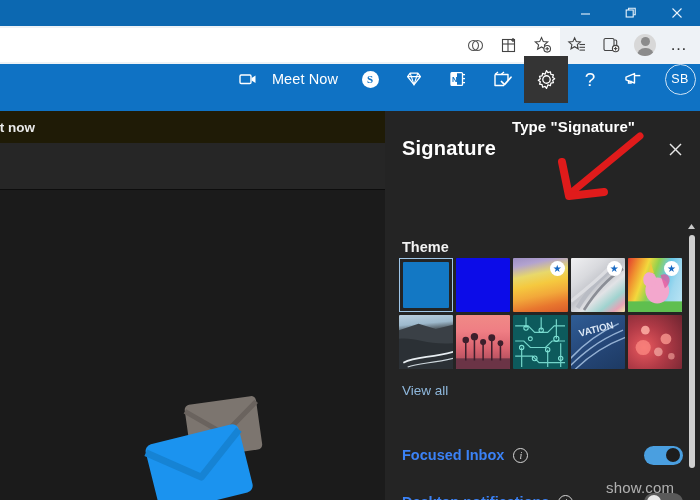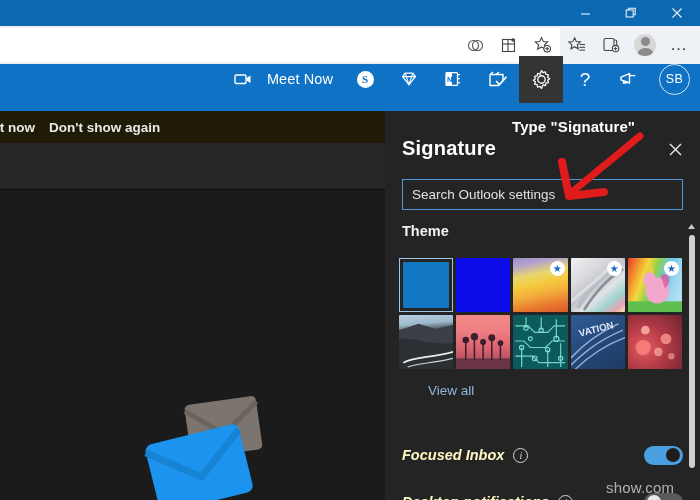--- a/index.html
+++ b/index.html
@@ -138,21 +138,21 @@
     color: #e1e1e1; font-size: 13.5px;
     padding: 0 9px; outline: none;
     font-family: "Liberation Sans", sans-serif;
   }
   .search-input::placeholder { color: #e1e1e1; opacity: 1; }
 
   .section-label {
     position: absolute; left: 17px;
     font-size: 14.5px; font-weight: bold; color: #f2f2f2;
   }
-  #theme-label { top: 112px; }
+  #theme-label { top: 128px; }
 
   .theme-grid {
     position: absolute; left: 14px; top: 147px;
     width: 283px;
     display: grid; grid-template-columns: repeat(5, 1fr);
     gap: 3px 3px;
   }
   .theme-cell { position: relative; width: 100%; aspect-ratio: 1 / 1; }
   .theme-sw {
     position: absolute; inset: 0; border-radius: 1px; overflow: hidden;
@@ -163,30 +163,30 @@
     border: 1.6px solid #9fc6e8;
   }
   .star-badge {
     position: absolute; right: 3px; top: 3px; width: 15px; height: 15px;
     border-radius: 50%; background: #ffffff;
     display: flex; align-items: center; justify-content: center;
     color: #1668c2; font-size: 10px; line-height: 1;
   }
   .view-all {
     position: absolute; left: 17px; top: 272px;
-    color: #8fb8dd; font-size: 13.5px; margin-left: 26px;
+    color: #8fb8dd; font-size: 13.5px;
   }
 
   .row-setting {
     position: absolute; left: 17px; width: 281px; height: 26px;
     display: flex; align-items: center;
   }
   #row-focused { top: 331px; }
   #row-desktop { top: 378px; }
-  .row-label { font-size: 14.5px; font-weight: bold; color: #fef9c3; font-style: italic; }
+  .row-label { font-size: 14.5px; font-weight: bold; color: #3b82f6; }
   .info-icon {
     width: 15px; height: 15px; border-radius: 50%;
     border: 1.2px solid #d6d6d6; color: #d6d6d6;
     font-size: 10px; font-style: italic;
     display: flex; align-items: center; justify-content: center;
     margin-left: 9px; font-family: "Liberation Serif", serif;
   }
   .toggle {
     position: absolute; right: 0; width: 39px; height: 19px;
     border-radius: 10px; background: #4a9fe0;
@@ -355,30 +355,29 @@
       <div class="ol-btn">
         <span style="font-size:19px;line-height:1;">?</span>
       </div>
       <div class="ol-btn">
         <svg width="22" height="22" viewBox="0 0 22 22">
           <path d="M3 9.2 L11.5 5.6 v9.4 L3 11.8 Z" fill="none" stroke="#fff" stroke-width="1.4" stroke-linejoin="round"></path>
           <path d="M11.5 7.6 h5.8" fill="none" stroke="#fff" stroke-width="1.4"></path>
           <path d="M5.5 11.9 v3.1 h2.6 v-2.3" fill="none" stroke="#fff" stroke-width="1.3"></path>
         </svg>
       </div>
-      <div class="ol-btn" style="padding-right:10px;">
+      <div class="ol-btn" style="padding-right:4px;">
         <span class="sb-avatar">SB</span>
       </div>
     </div>
   </div>
 
   <div class="mail-area">
     <div class="notif-bar">
       <span class="notif-link">it now</span>
-      <span class="notif-link">Don't show again</span>
     </div>
     <div class="mail-sub"></div>
     <div class="mail-list"></div>
 
     <svg class="empty-illus" viewBox="0 0 160 130">
       <g transform="rotate(-8 105 45)">
         <rect x="68" y="14" width="72" height="54" rx="5" fill="#7c756f"></rect>
         <path d="M68 20 L104 48 L140 20" fill="none" stroke="#6a635e" stroke-width="5" stroke-linejoin="round"></path>
       </g>
       <g transform="rotate(-14 76 78)">
@@ -392,23 +391,20 @@
 
     <div class="panel-title">Signature</div>
 
     <div class="panel-close">
       <svg width="15" height="15" viewBox="0 0 15 15">
         <line x1="2" y1="2" x2="13" y2="13" stroke="#e6e6e6" stroke-width="1.4"></line>
         <line x1="13" y1="2" x2="2" y2="13" stroke="#e6e6e6" stroke-width="1.4"></line>
       </svg>
     </div>
 
-    <div class="search-wrap">
-      <input class="search-input" type="text" placeholder="Search Outlook settings" style="">
-    </div>
 
     <div class="section-label" id="theme-label">Theme</div>
 
     <div class="theme-grid">
 
       <div class="theme-cell selected">
         <div class="theme-sw" style="background:#1378c4;"></div>
       </div>
 
       <div class="theme-cell">

